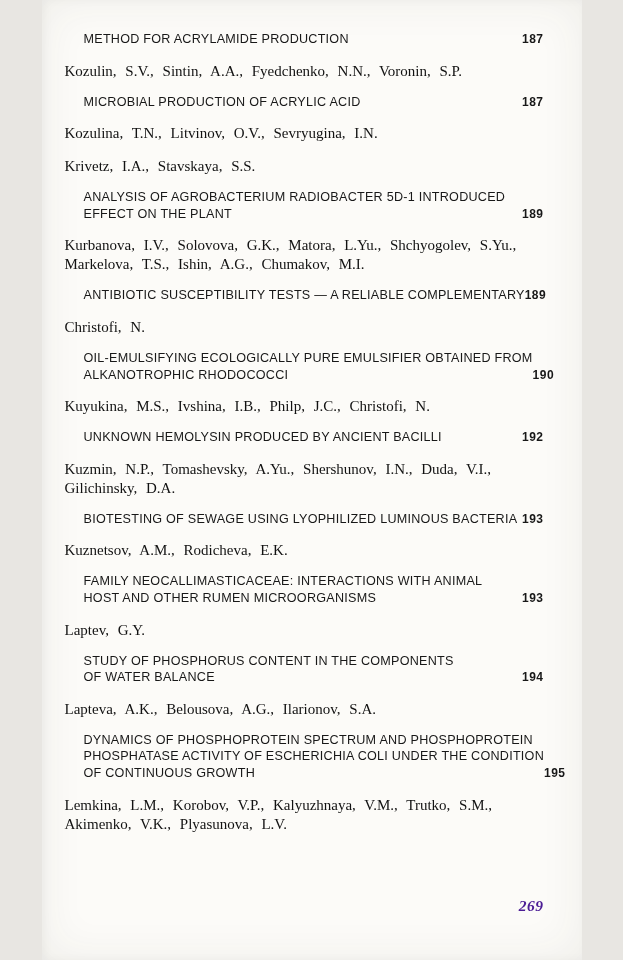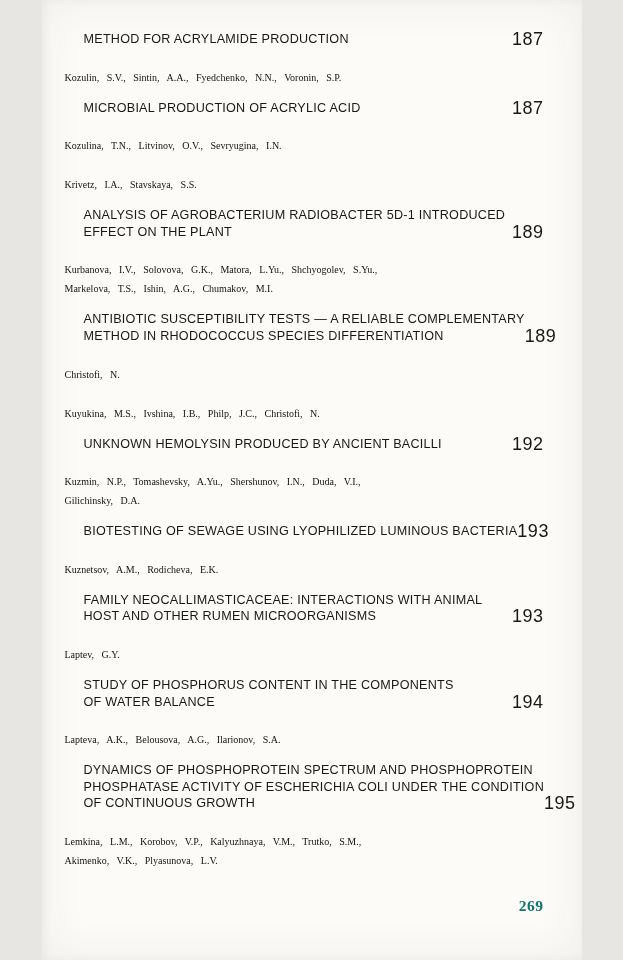--- a/index.html
+++ b/index.html
@@ -32,45 +32,47 @@
     font-size: 12.6px;
     line-height: 16.6px;
     letter-spacing: 0.25px;
     color: #181818;
   }
   .title-line {
     white-space: nowrap;
   }
   .page-num {
     font-family: "Liberation Sans", sans-serif;
-    font-size: 18px;
+    font-size: 12px;
     line-height: 16.6px;
     color: #181818;
     letter-spacing: 0.5px;
+    font-weight: bold;
   }
   .authors {
-    margin-top: 20px;
+    margin-top: 14px;
     font-family: "Liberation Serif", serif;
-    font-size: 10px;
+    font-size: 15px;
     line-height: 19px;
     word-spacing: 5px;
     color: #121212;
   }
   .author-line {
     white-space: nowrap;
   }
   .footer {
     position: absolute;
     top: 897px;
     right: 38px;
     font-family: "Liberation Serif", serif;
     font-size: 15.5px;
     font-weight: bold;
     letter-spacing: 0.5px;
-    color: #0f766e;
+    color: #4c1d95;
+    font-style: italic;
   }
 </style>
 </head>
 <body>
 
 <div class="page">
   <div id="entries">
       <div class="entry">
         <div class="title-row">
           <div class="title-lines">
@@ -108,29 +110,35 @@
         </div>
         <div class="authors">
           <div class="author-line">Kurbanova, I.V., Solovova, G.K., Matora, L.Yu., Shchyogolev, S.Yu.,</div>
           <div class="author-line">Markelova, T.S., Ishin, A.G., Chumakov, M.I.</div>
         </div>
       </div>
       <div class="entry">
         <div class="title-row">
           <div class="title-lines">
             <div class="title-line">ANTIBIOTIC SUSCEPTIBILITY TESTS — A RELIABLE COMPLEMENTARY</div>
-            <div class="title-line">METHOD IN RHODOCOCCUS SPECIES DIFFERENTIATION</div>
           </div>
           <div class="page-num">189</div>
         </div>
         <div class="authors">
           <div class="author-line">Christofi, N.</div>
         </div>
       </div>
       <div class="entry">
+        <div class="title-row">
+          <div class="title-lines">
+            <div class="title-line">OIL-EMULSIFYING ECOLOGICALLY PURE EMULSIFIER OBTAINED FROM</div>
+            <div class="title-line">ALKANOTROPHIC RHODOCOCCI</div>
+          </div>
+          <div class="page-num">190</div>
+        </div>
         <div class="authors">
           <div class="author-line">Kuyukina, M.S., Ivshina, I.B., Philp, J.C., Christofi, N.</div>
         </div>
       </div>
       <div class="entry">
       </div>
       <div class="entry">
         <div class="title-row">
           <div class="title-lines">
             <div class="title-line">UNKNOWN HEMOLYSIN PRODUCED BY ANCIENT BACILLI</div>

